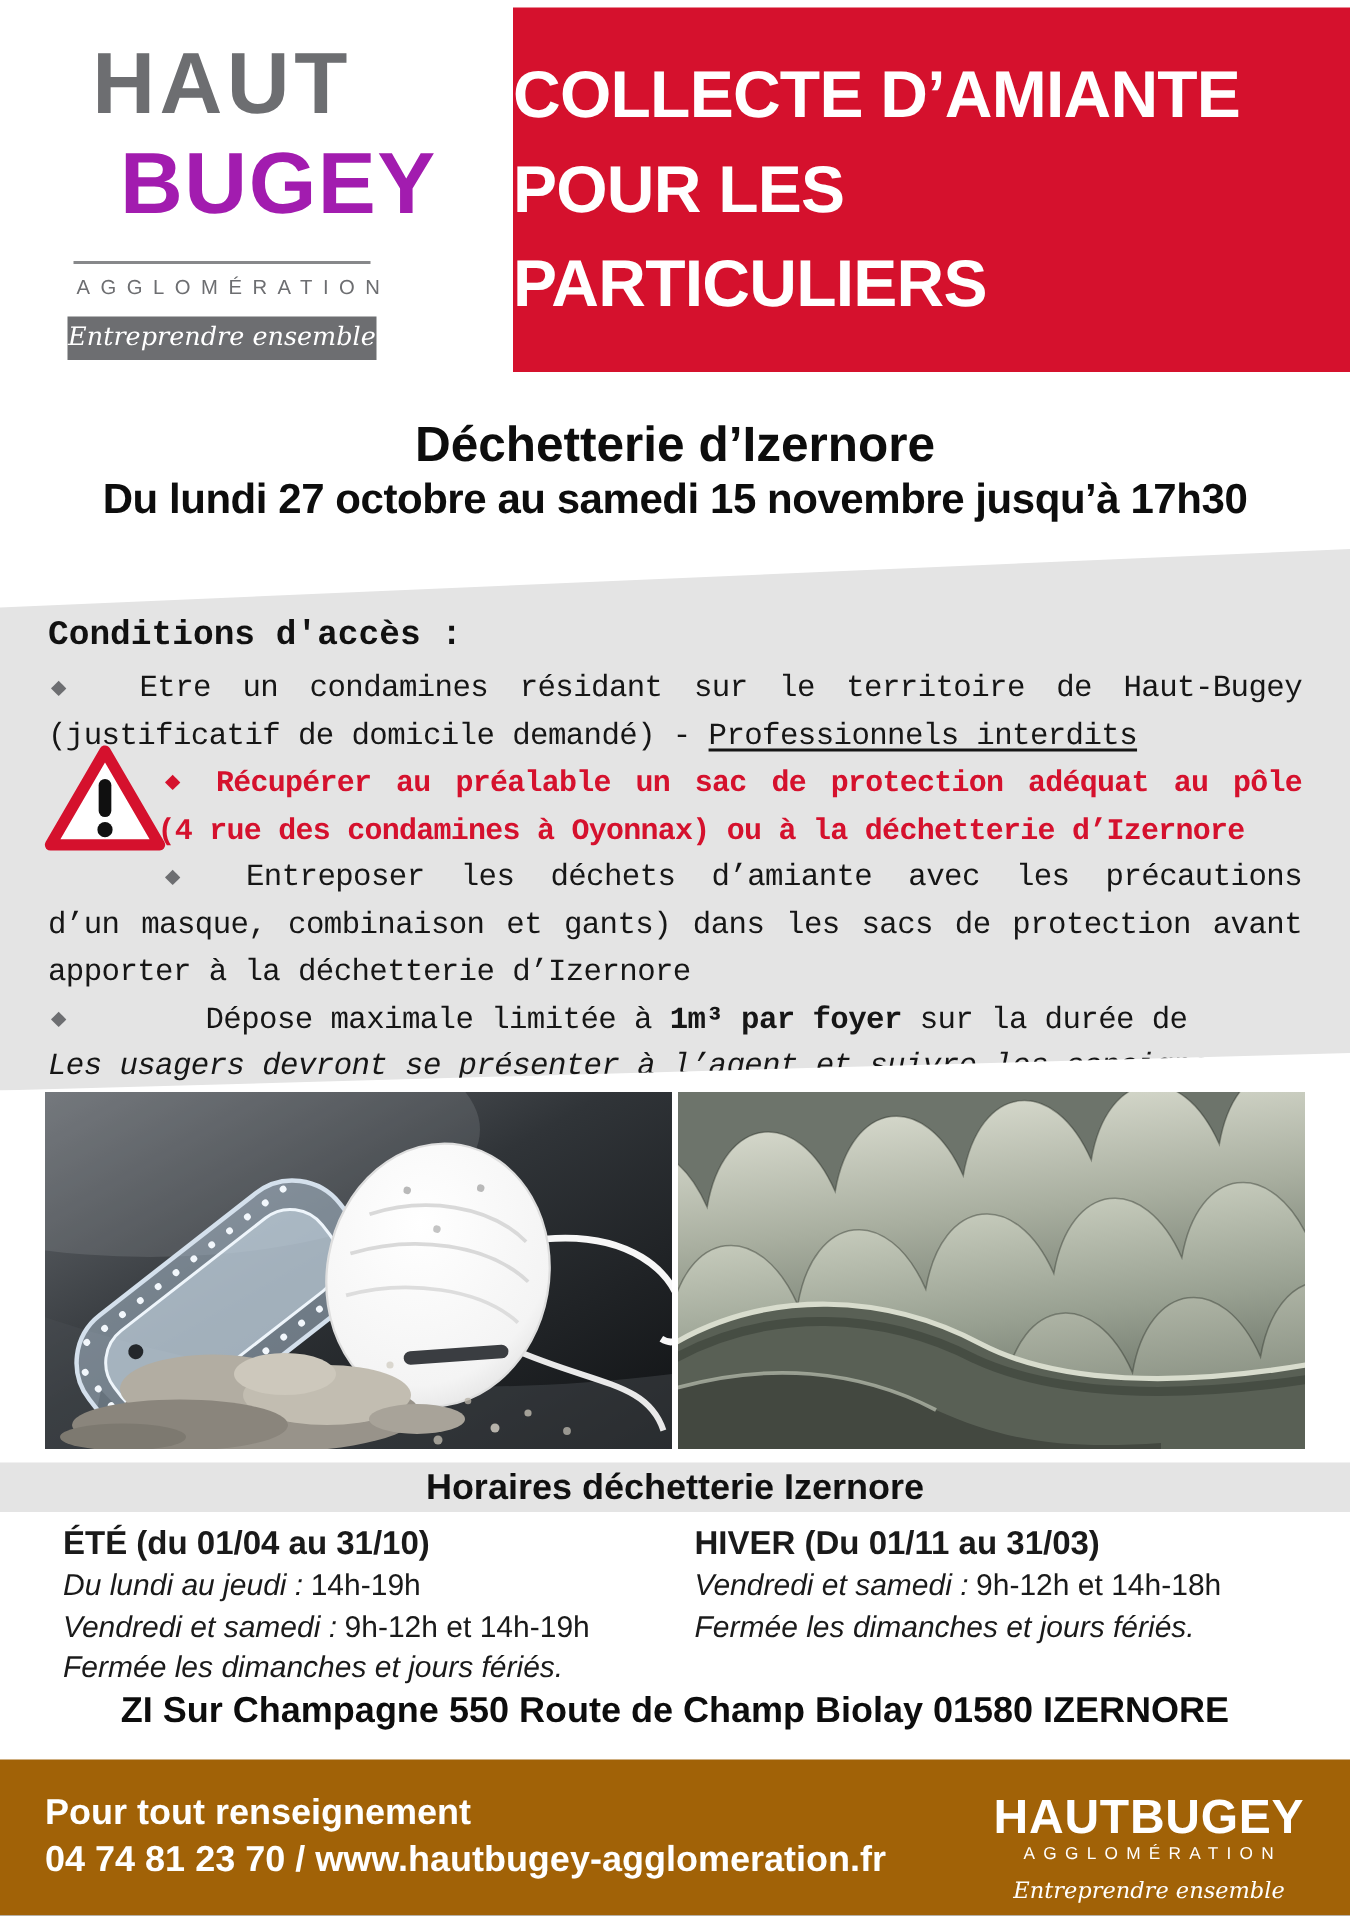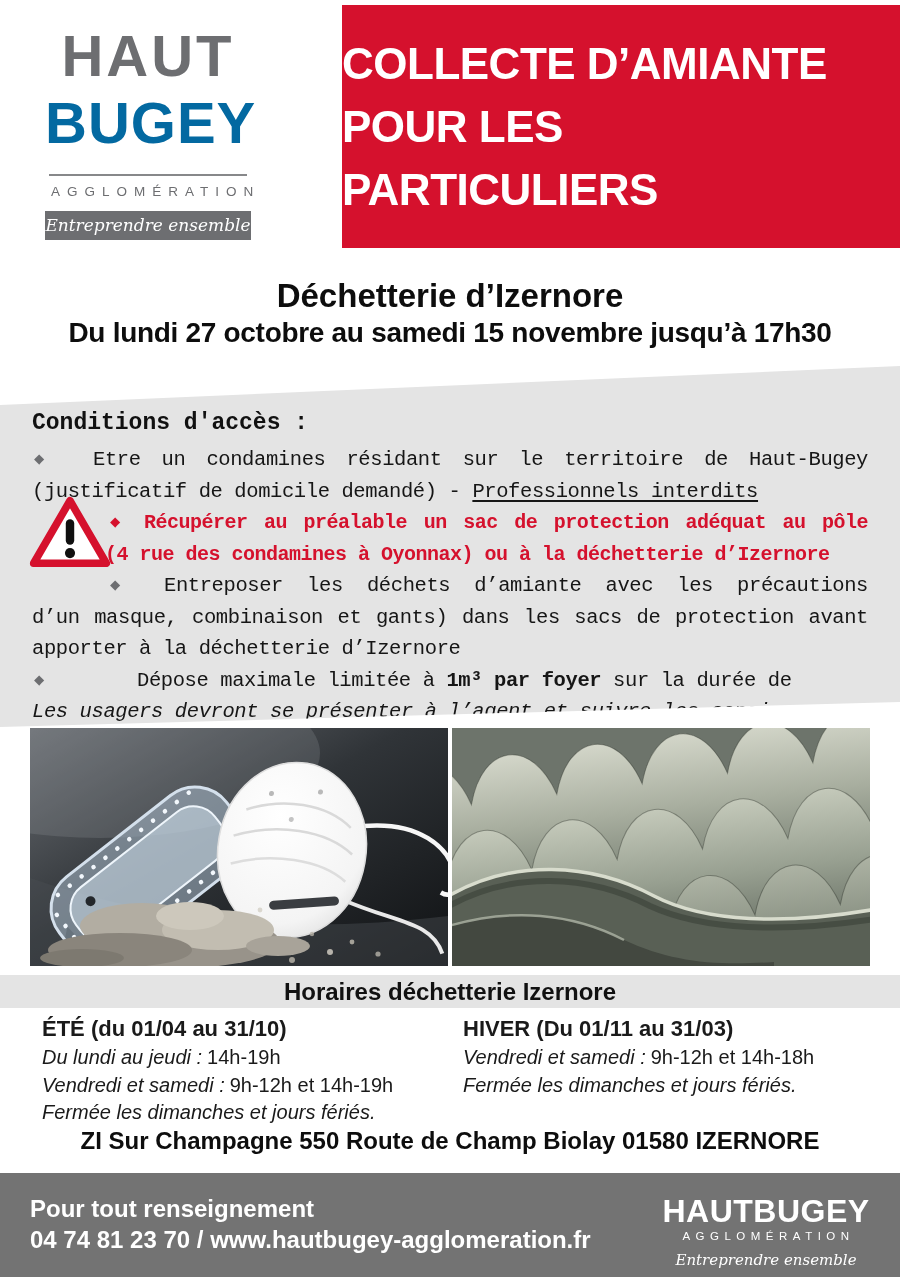--- a/index.html
+++ b/index.html
@@ -2,21 +2,21 @@
 <html><head>
 <meta charset="utf-8">
 <style>
   html,body{margin:0;padding:0;background:#888;}
   #page{position:relative;width:900px;height:1277px;background:#ffffff;margin:0 auto;
         font-family:"Liberation Sans",sans-serif;color:#1a1a1a;overflow:hidden;}
 
   
   .logo-block{position:absolute;left:45px;top:24px;width:206px;text-align:center;}
   .logo-word1{font-size:58px;line-height:64px;font-weight:bold;color:#6d6e71;letter-spacing:3px;}
-  .logo-word2{font-size:58px;line-height:70px;font-weight:bold;color:#0369a1;letter-spacing:1px;}
+  .logo-word2{font-size:58px;line-height:70px;font-weight:bold;color:#a21caf;letter-spacing:1px;margin-left:35px;}
   .logo-divider{border-top:2px solid #87888a;margin:16px 4px 7px 4px;}
   .logo-sub{font-size:13.5px;letter-spacing:7px;color:#6d6e71;line-height:18px;padding-left:6px;}
   .logo-tagline{margin-top:10px;background:#6d6e71;color:#fff;height:29px;line-height:29px;
                 font-family:"DejaVu Serif",serif;font-style:italic;font-size:17px;}
 
   
   .banner{position:absolute;left:342px;top:5px;width:558px;height:243px;background:#d5112d;
           display:flex;flex-direction:column;align-items:flex-start;justify-content:center;}
   .banner div{color:#fff;font-weight:bold;font-size:44px;line-height:63px;letter-spacing:-0.5px;}
 
@@ -58,21 +58,21 @@
   .hours-title{font-size:22px;font-weight:bold;line-height:30px;}
   .hours-row{font-size:20px;line-height:27.5px;}
   .hours-row .lbl{font-style:italic;}
   .hours-row .val{margin-left:5px;}
   .hours-closed{font-size:20px;line-height:27.5px;font-style:italic;}
 
   .address{position:absolute;left:0;top:1127px;width:900px;text-align:center;
            font-size:24px;font-weight:bold;color:#0d0d0d;}
 
   
-  .footer{position:absolute;left:0;top:1173px;width:900px;height:104px;background:#737373;color:#fff;}
+  .footer{position:absolute;left:0;top:1173px;width:900px;height:104px;background:#a16207;color:#fff;}
   .footer-info{position:absolute;left:30px;top:20px;}
   .footer-label{font-size:24px;font-weight:bold;line-height:31px;}
   .footer-contact{font-size:24px;font-weight:bold;line-height:32px;}
   .footer-logo{position:absolute;left:640px;top:20px;width:252px;text-align:center;}
   .footer-logo-name{font-size:32px;font-weight:bold;line-height:36px;letter-spacing:0.5px;}
   .footer-logo-sub{font-size:11.5px;letter-spacing:5.5px;line-height:15px;padding-left:5px;}
   .footer-logo-tag{margin-top:7px;font-family:"DejaVu Serif",serif;font-style:italic;font-size:15px;}
 </style>
 </head>
 <body>

